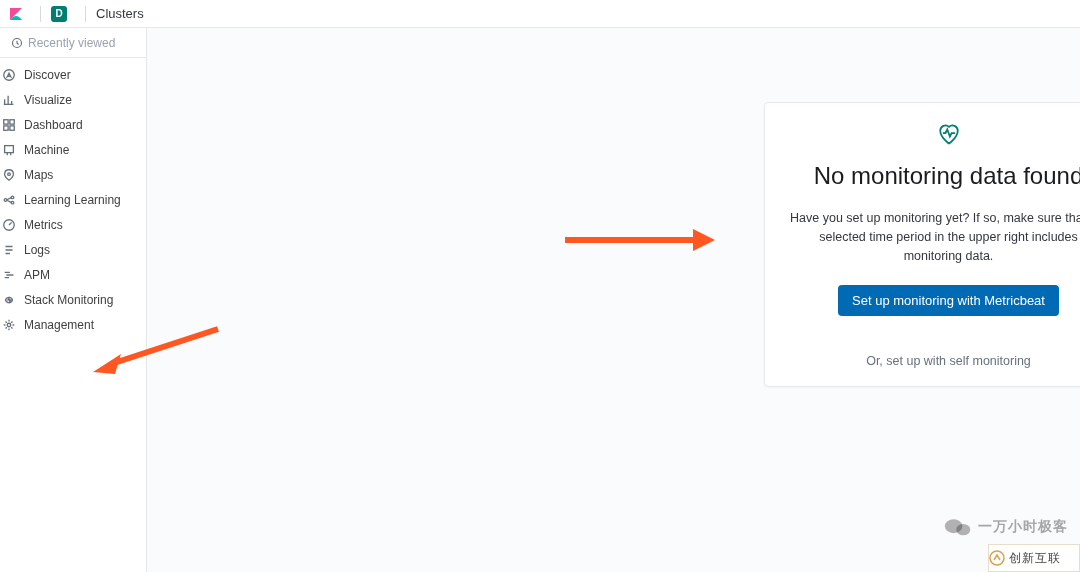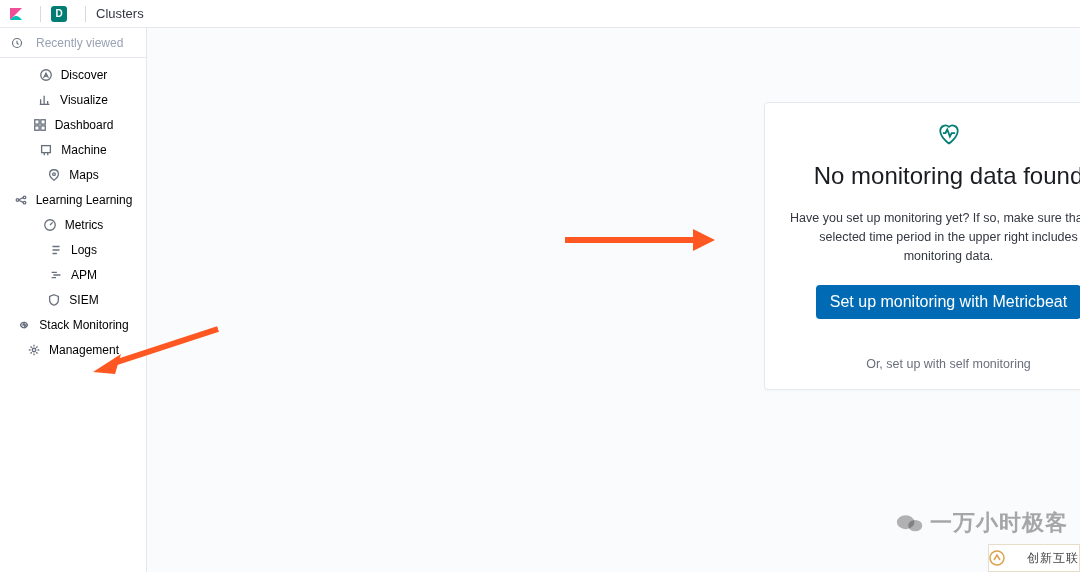--- a/index.html
+++ b/index.html
@@ -4,36 +4,36 @@
 <style>
 * { margin: 0; padding: 0; box-sizing: border-box; }
 body { font-family: -apple-system, BlinkMacSystemFont, "Segoe UI", Helvetica, Arial, sans-serif; font-size: 13px; color: #343741; width: 1080px; height: 572px; overflow: hidden; background: #fafbfd; position: relative; }
 .header { height: 28px; display: flex; align-items: center; background: #fff; border-bottom: 1px solid #e6e8ed; padding: 0 8px; }
 .logo { width: 16px; height: 16px; margin-right: 6px; }
 .spacebadge { background: #017d73; color: #fff; width: 16px; height: 16px; border-radius: 3px; display: flex; align-items: center; justify-content: center; font-size: 10px; font-weight: 700; margin-right: 8px; }
 .vr { width: 1px; height: 16px; background: #d3dae6; margin: 0 10px; }
 .breadcrumb { font-size: 13px; color: #343741; text-align: right; }
 .content { display: flex; height: calc(100% - 28px); }
 .sidebar { width: 147px; background: #fff; border-right: 1px solid #e6e8ed; }
-.recently { height: 30px; display: flex; align-items: center; gap: 12px; padding: 0 10px; color: #98a2b3; font-size: 12px; border-bottom: 1px solid #e6e8ed; }
+.recently { height: 30px; display: flex; align-items: center; gap: 4px; padding: 0 10px; color: #98a2b3; font-size: 12px; border-bottom: 1px solid #e6e8ed; }
 .navlist { padding: 4px 0; }
-.nav-item { height: 25px; display: flex; align-items: center; gap: 8px; padding: 0 2px; font-size: 12px; color: #000000; cursor: pointer; justify-content: center; }
+.nav-item { height: 25px; display: flex; align-items: center; gap: 8px; padding: 0 2px; font-size: 12px; color: #404040; cursor: pointer; }
 .nav-icon { width: 14px; height: 14px; flex-shrink: 0; display: flex; align-items: center; justify-content: center; }
 .nav-icon svg { stroke: #69707d; fill: none; stroke-width: 1.5; }
 .main { flex: 1; position: relative; }
 .card { position: absolute; left: 617px; top: 74px; width: 369px; background: #fff; border: 1px solid #e6e8ed; border-radius: 4px; padding: 16px 20px 18px; text-align: center; box-shadow: 0 1px 2px rgba(0,0,0,0.03); }
 .heart { margin: 0 auto 10px; }
 .card-title { font-size: 24px; font-weight: 400; color: #1a1c21; margin-bottom: 18px; line-height: 1.3; }
 .card-desc { font-size: 12.5px; color: #343741; line-height: 1.5; margin-bottom: 20px; padding: 0 4px; }
-.primary-btn { display: inline-block; background: #006bb4; color: #fff; border: none; border-radius: 4px; padding: 8px 14px; font-size: 16px; cursor: pointer; }
+.primary-btn { display: inline-block; background: #006bb4; color: #fff; border: none; border-radius: 4px; padding: 8px 14px; font-size: 13px; cursor: pointer; }
 .secondary-link { display: block; margin-top: 38px; font-size: 12.5px; color: #69707d; cursor: pointer; }
 .arrow { position: absolute; }
-.watermark { position: absolute; right: 12px; bottom: 34px; font-size: 22px; letter-spacing: 1px; color: rgba(40,40,40,0.4); font-weight: 600; display: flex; align-items: center; gap: 6px; }
+.watermark { position: absolute; right: 12px; bottom: 34px; font-size: 14px; letter-spacing: 1px; color: rgba(40,40,40,0.4); font-weight: 600; display: flex; align-items: center; gap: 6px; }
 .watermark-ico { width: 28px; height: 22px; }
-.brand-badge { position: absolute; right: 0; bottom: 0; width: 92px; height: 28px; background: #fff; border: 1px solid #e8dccb; display: flex; align-items: center; font-size: 12px; letter-spacing: 1px; color: #444; justify-content: space-between; gap: 4px; }
+.brand-badge { position: absolute; right: 0; bottom: 0; width: 92px; height: 28px; background: #fff; border: 1px solid #e8dccb; display: flex; align-items: center; font-size: 12px; letter-spacing: 1px; color: #444; justify-content: flex-start; gap: 4px; }
 </style>
 </head>
 <body>
 
 <div class="header">
   <span class="logo">
     <svg viewBox="0 0 16 16" width="16" height="16">
         <path d="M2 2 L14 2 L2 14 Z" fill="#f04e98"></path>
         <path d="M2 14 Q8 6 14 14 Z" fill="#00bfb3"></path>
       </svg>
@@ -132,28 +132,20 @@
           </span>
           <span>Logs</span>
         </div>
       <div class="nav-item">
           <span class="nav-icon">
             <svg viewBox="0 0 16 16" width="14" height="14">
               <path d="M3 5h6M5 8h8M3 11h5"></path>
             </svg>
           </span>
           <span>APM</span>
-        </div>
-      <div class="nav-item">
-          <span class="nav-icon">
-            <svg viewBox="0 0 16 16" width="14" height="14">
-              <path d="M8 2l5 2v4c0 3-2 5-5 6-3-1-5-3-5-6V4z"></path>
-            </svg>
-          </span>
-          <span>SIEM</span>
         </div>
       <div class="nav-item">
           <span class="nav-icon">
             <svg viewBox="0 0 16 16" width="14" height="14">
               <path d="M4 8s1-3 4-3 4 3 4 3-1 3-4 3-4-3-4-3z"></path>
               <path d="M6 8h1l1-2 1 4 1-2h1"></path>
             </svg>
           </span>
           <span>Stack Monitoring</span>
         </div>

